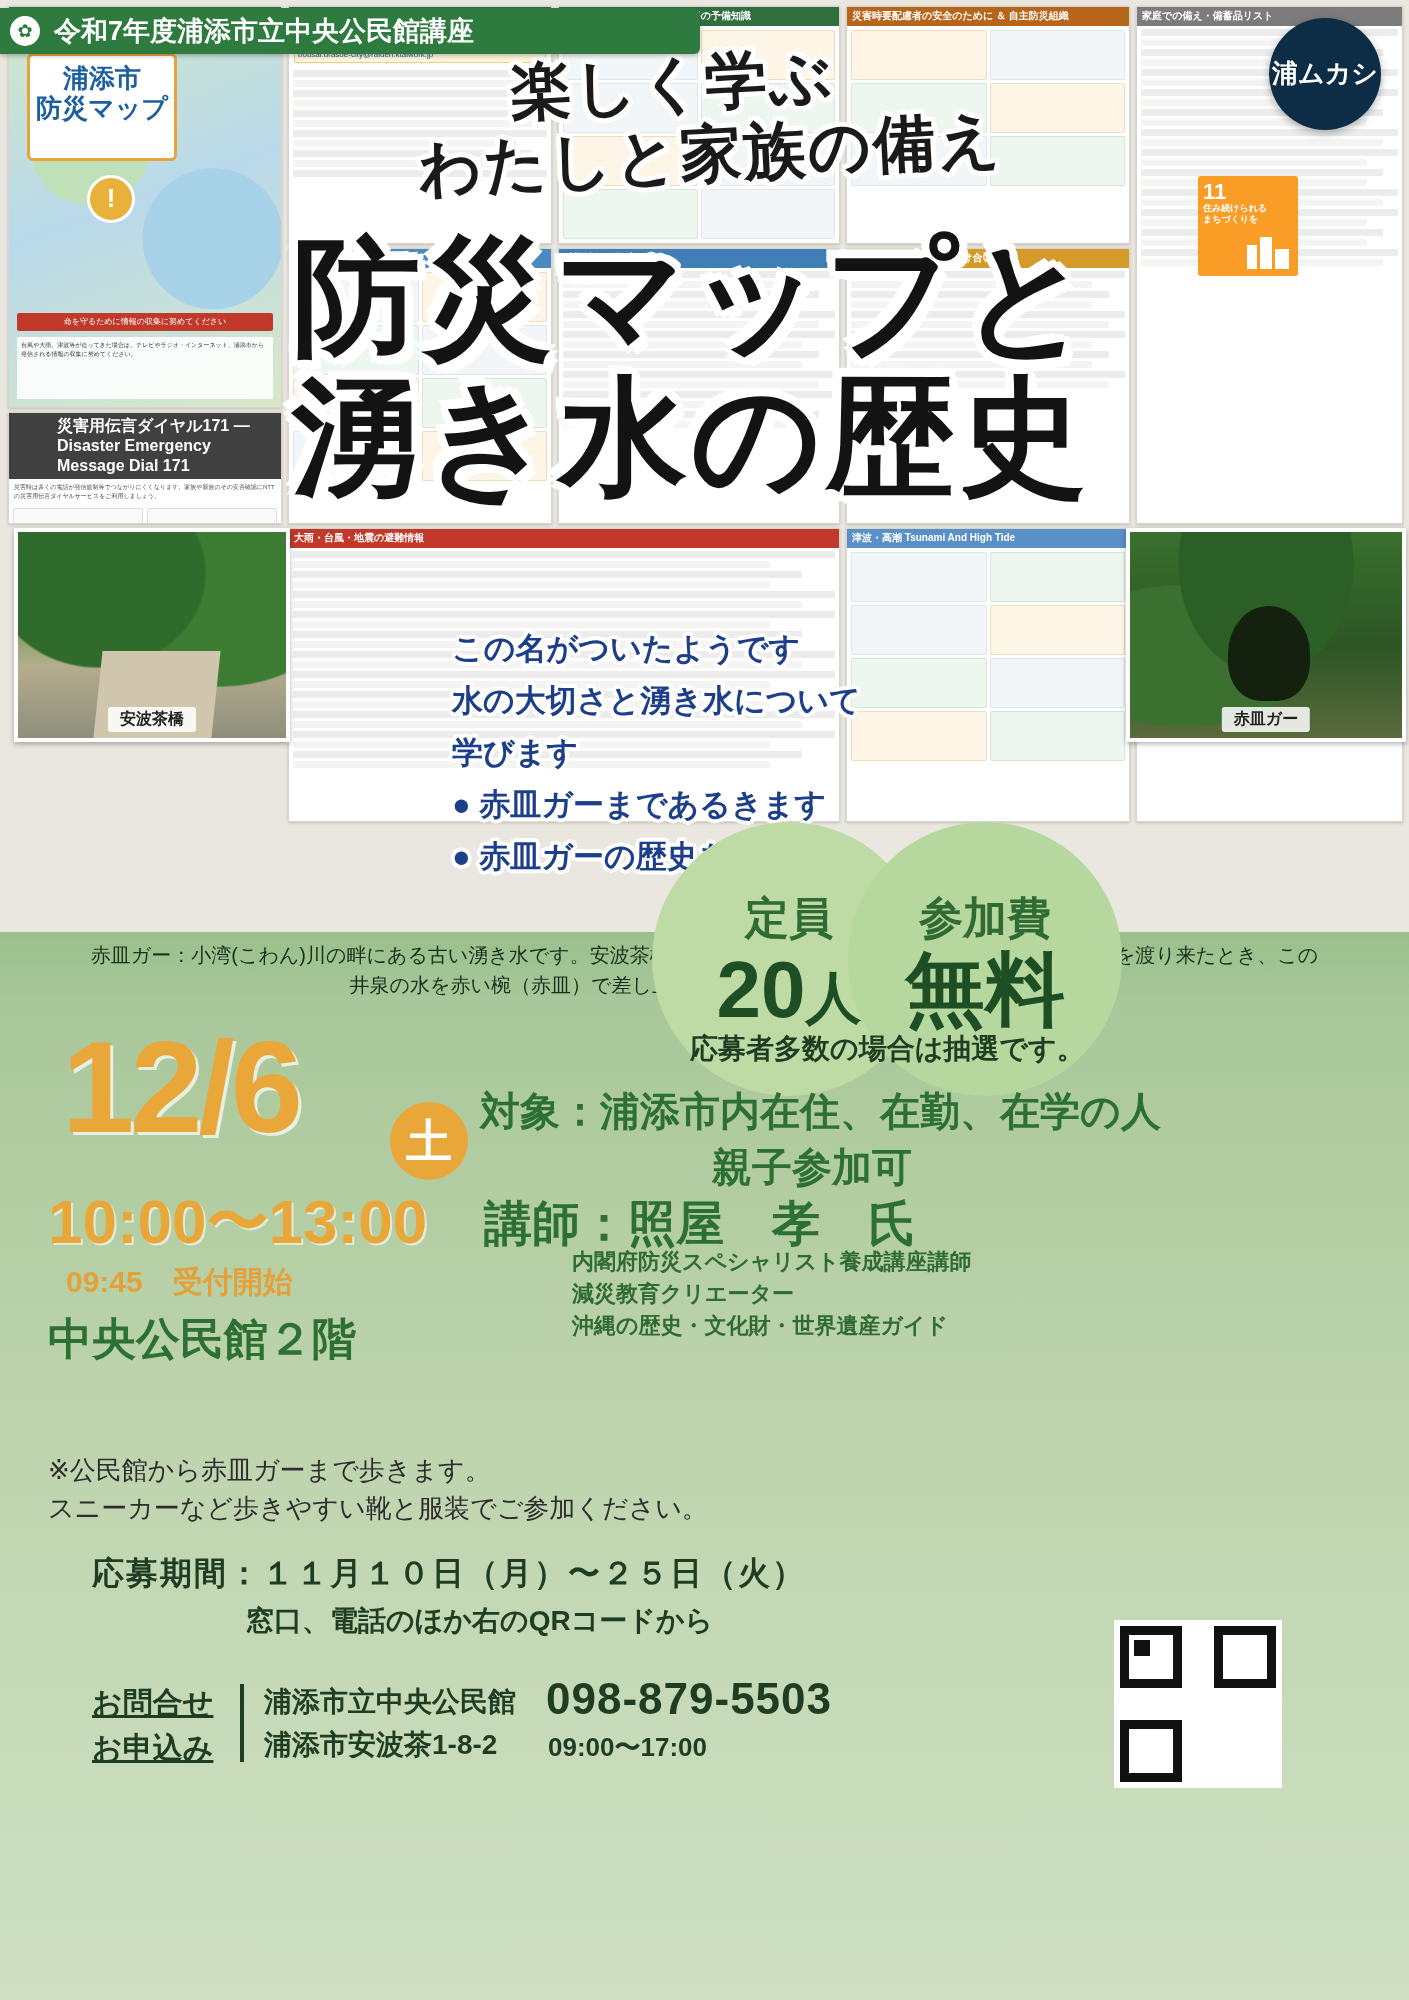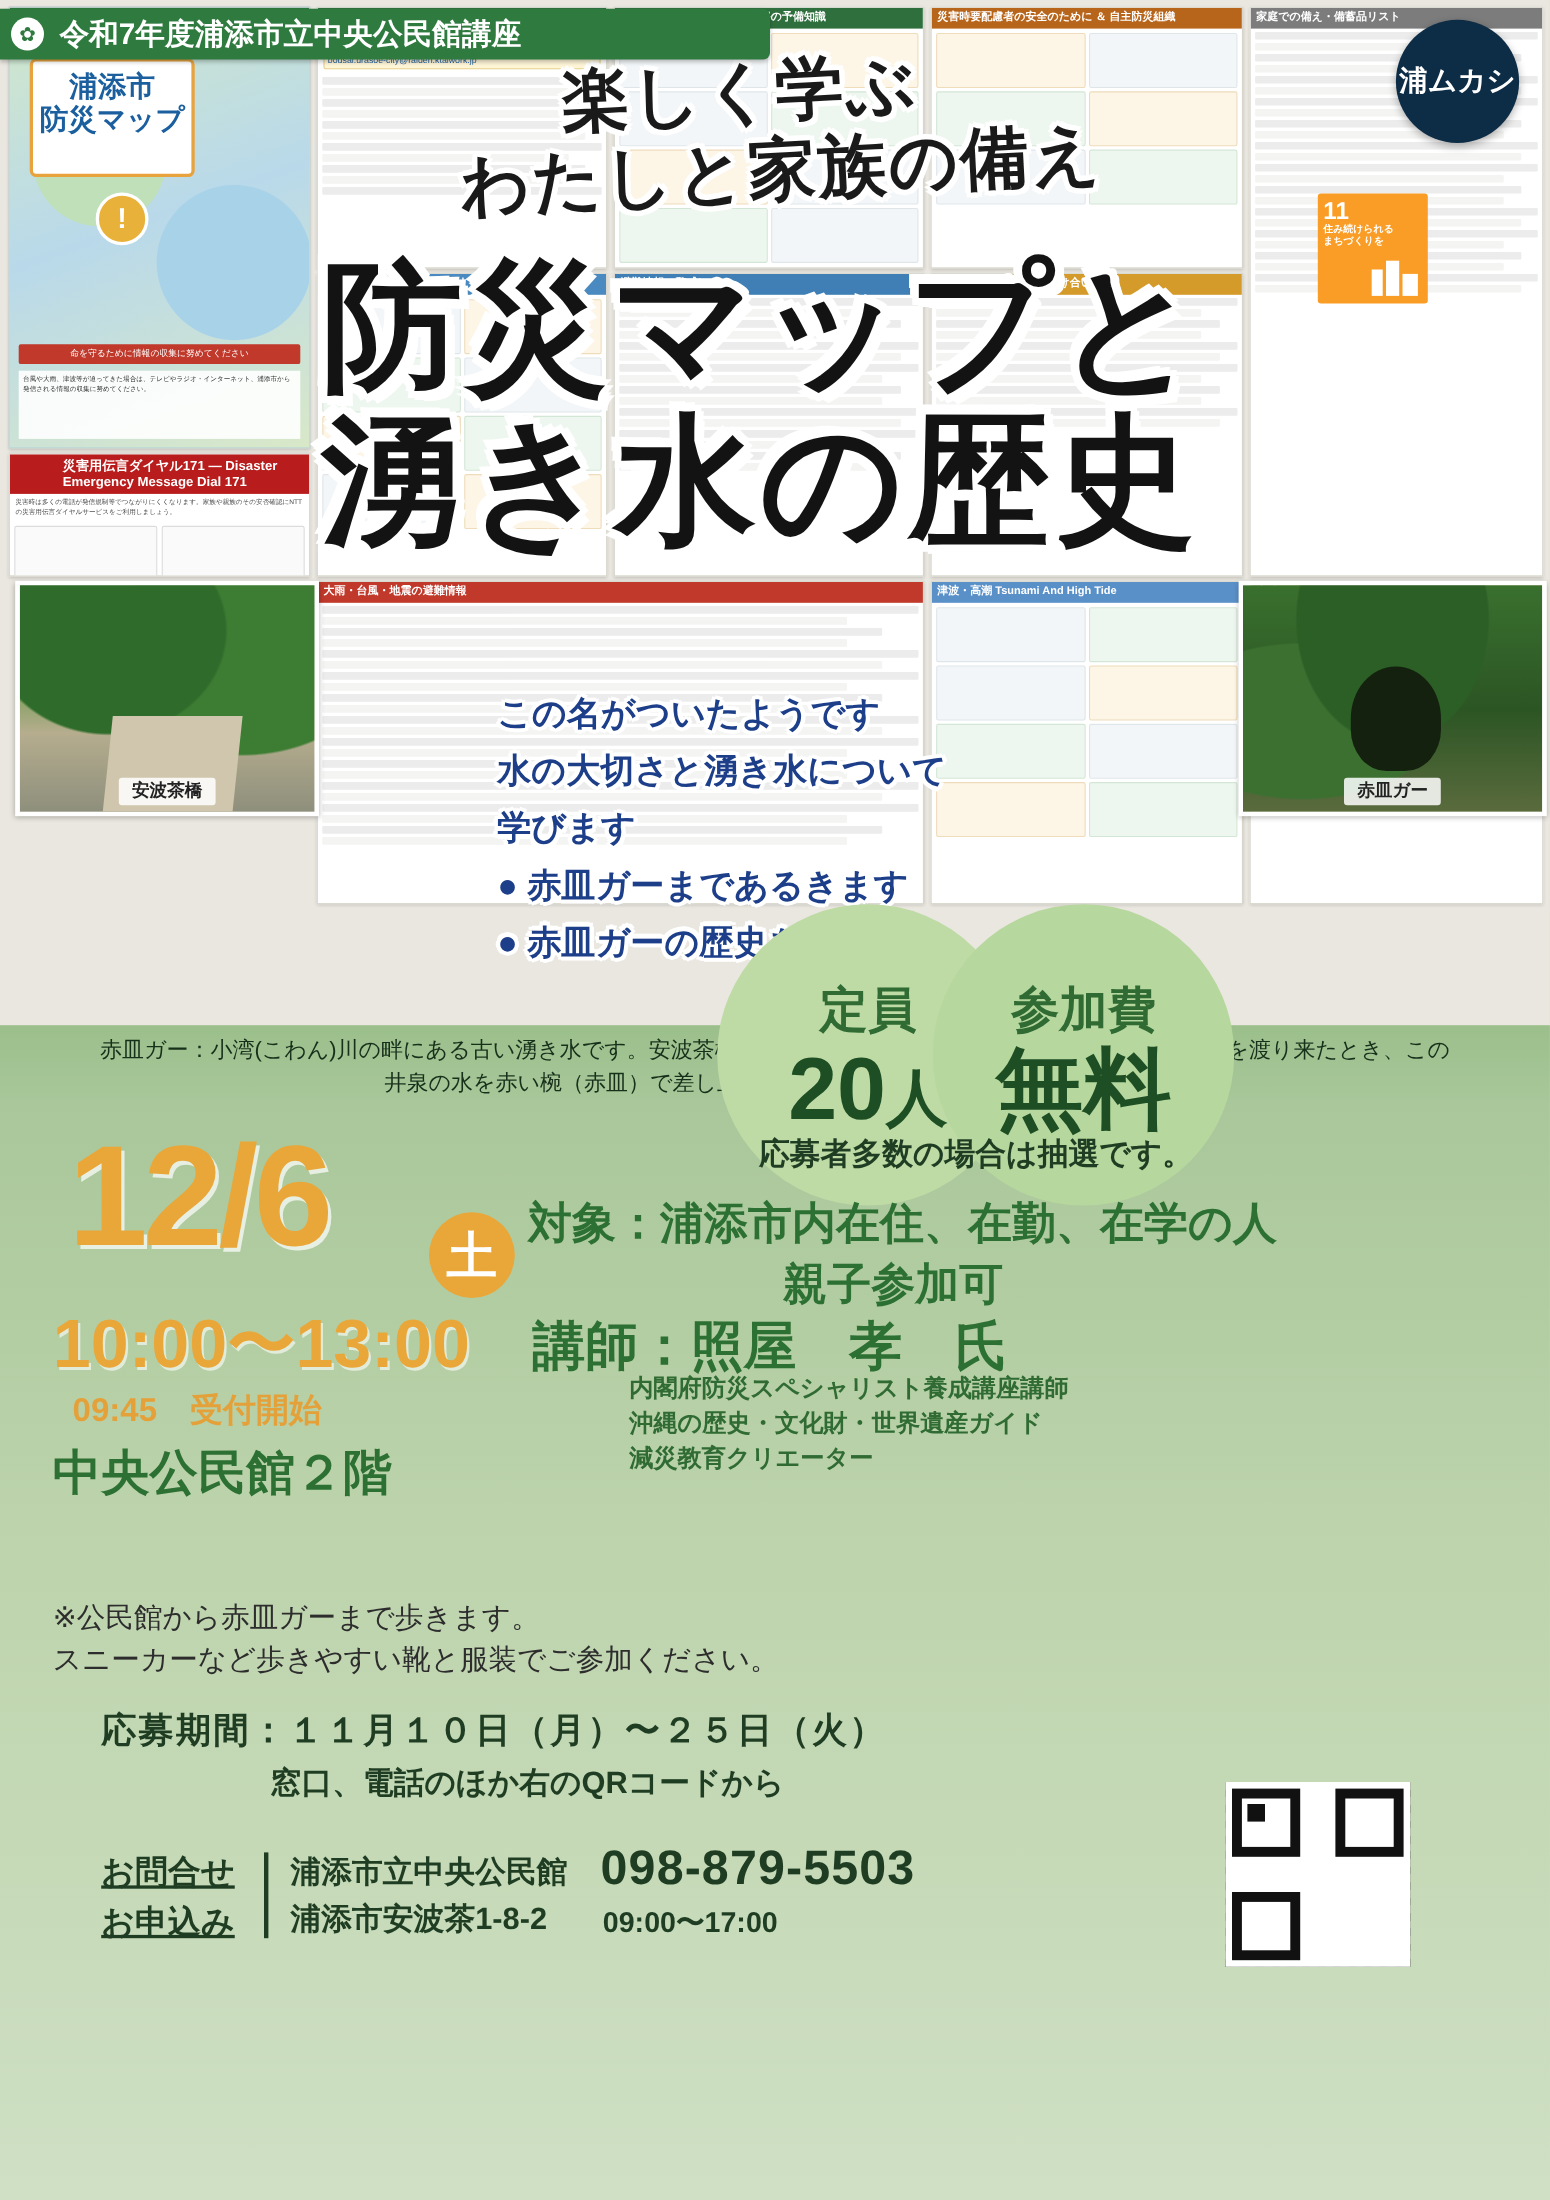--- a/index.html
+++ b/index.html
@@ -67,21 +67,21 @@
   #sheet-map .lowerbar{
     position:absolute;left:8px;right:8px;bottom:76px;height:18px;background:#c0392b;color:#fff;
     font-size:8px;text-align:center;line-height:18px;border-radius:2px;
   }
   #sheet-map .lowertxt{
     position:absolute;left:8px;right:8px;bottom:8px;height:62px;background:rgba(255,255,255,.9);
     font-size:6px;color:#333;padding:4px;line-height:1.5;box-sizing:border-box;
   }
 
   #sheet-171{left:8px;top:412px;width:272px;height:110px;}
-  #sheet-171 .hdr{background:#b91c1c;font-size:12px;padding-left:48px;}
+  #sheet-171 .hdr{background:#404040;font-size:16px;padding-left:48px;}
   #sheet-171 .cols{display:flex;gap:4px;padding:4px;}
   #sheet-171 .cols>div{flex:1;border:1px solid #dcdcdc;height:52px;border-radius:2px;background:#fafafa;}
 
   #sheet-mail{left:288px;top:6px;width:262px;height:236px;}
   #sheet-mail .hdr{background:#2f6f3e;}
   #sheet-mail .mailline{
     margin:4px 5px;background:#fff6d8;border:1px solid #e6cf8b;font-size:8px;color:#24619c;
     padding:3px;border-radius:2px;
   }
   #sheet-bousai{left:288px;top:248px;width:262px;height:274px;}
@@ -545,22 +545,22 @@
       <div class="lbl">参加費</div>
       <div class="val">無料</div>
     </div>
 
     <div class="lottery">応募者多数の場合は抽選です。</div>
     <div class="target">対象：浦添市内在住、在勤、在学の人</div>
     <div class="target2">親子参加可</div>
     <div class="lecturer">講師：照屋　孝　氏</div>
     <div class="lect-sub">
       <div>内閣府防災スペシャリスト養成講座講師</div>
+      <div>減災教育クリエーター</div>
       <div>沖縄の歴史・文化財・世界遺産ガイド</div>
-      <div>減災教育クリエーター</div>
     </div>
 
     <div class="apply1">応募期間：１１月１０日（月）〜２５日（火）</div>
     <div class="apply2">窓口、電話のほか右のQRコードから</div>
 
     <div class="contact">
       <div>お問合せ</div>
       <div>お申込み</div>
     </div>
     <div class="divider"></div>

